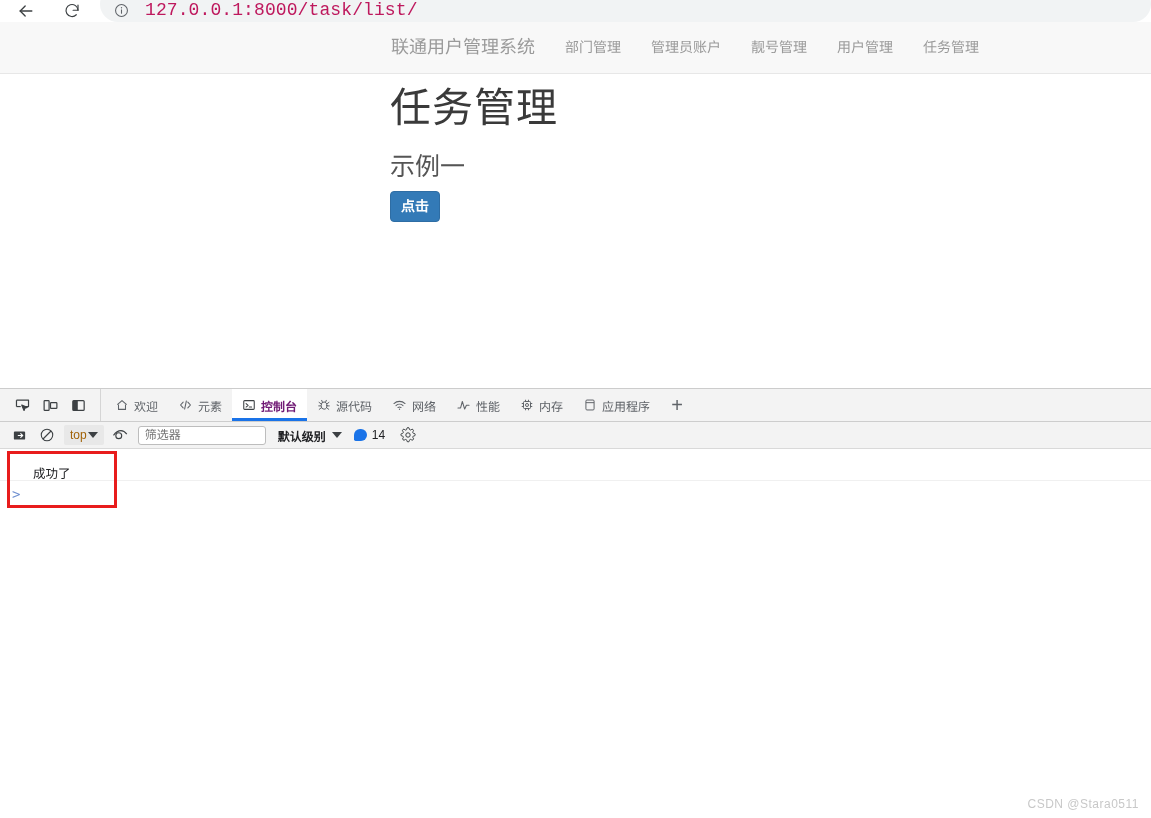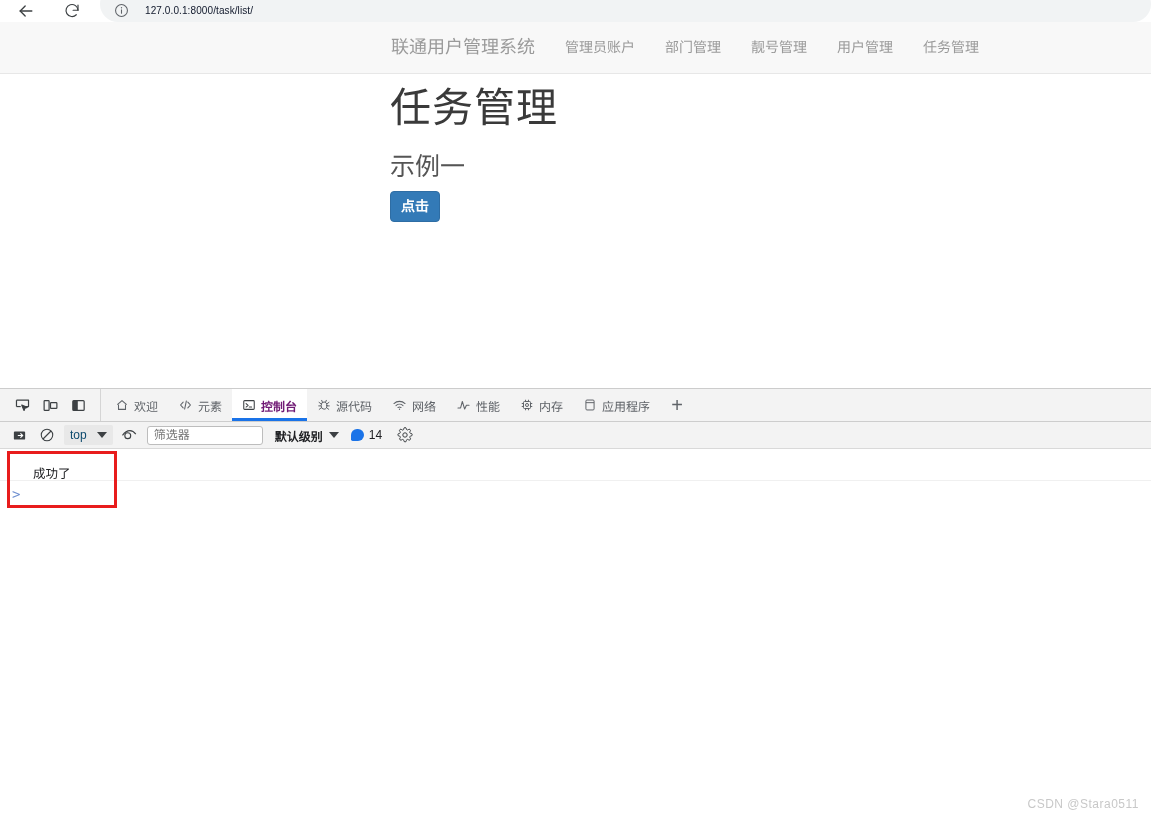--- a/index.html
+++ b/index.html
@@ -58,24 +58,25 @@
     width: 100%;
   }
   .site-info-icon {
     margin-left: 14px;
     margin-right: 16px;
     color: #5f6368;
     display: flex;
     align-items: center;
   }
   .url-text {
-    font-size: 10px;
-    color: #0f172a;
+    font-size: 18px;
+    color: #be185d;
     letter-spacing: 0.1px;
     white-space: nowrap;
+    font-family: Liberation Mono, monospace;
   }
 
   
   .viewport {
     position: absolute;
     left: 0;
     top: 22px;
     width: 1151px;
     height: 365px;
     background: #ffffff;
@@ -249,36 +250,36 @@
     width: 22px;
     height: 22px;
     display: flex;
     align-items: center;
     justify-content: center;
     color: #3c4043;
   }
   .ct-context {
     display: flex;
     align-items: center;
-    gap: 10px;
+    gap: 1px;
     background: #e8e8e8;
     border-radius: 2px;
     height: 20px;
     padding: 0 6px;
     font-size: 12px;
-    color: #0c4a6e;
+    color: #a16207;
   }
   .caret {
     width: 0; height: 0;
     border-left: 5px solid transparent;
     border-right: 5px solid transparent;
     border-top: 6px solid #3c4043;
   }
   .ct-filter {
-    width: 116px;
+    width: 128px;
     height: 19px;
     background: #ffffff;
     border: 1px solid #bdbdbd;
     border-radius: 3px;
     font-size: 12px;
     color: #9e9e9e;
     padding: 0 6px;
     box-sizing: border-box;
     font-family: inherit;
     outline: none;
@@ -396,22 +397,22 @@
       <span class="url-text">127.0.0.1:8000/task/list/</span>
     </div>
   </div>
 </div>
 
 <div class="viewport">
 
   <div class="navbar">
     <div class="navbar-inner">
       <a class="brand">联通用户管理系统</a>
+      <a class="nav-link">部门管理</a>
       <a class="nav-link">管理员账户</a>
-      <a class="nav-link">部门管理</a>
       <a class="nav-link">靓号管理</a>
       <a class="nav-link">用户管理</a>
       <a class="nav-link">任务管理</a>
     </div>
   </div>
 
   <div class="page-body">
     <h1 class="page-title">任务管理</h1>
     <h2 class="page-subtitle">示例一</h2>
     <button class="btn-primary">点击</button>

